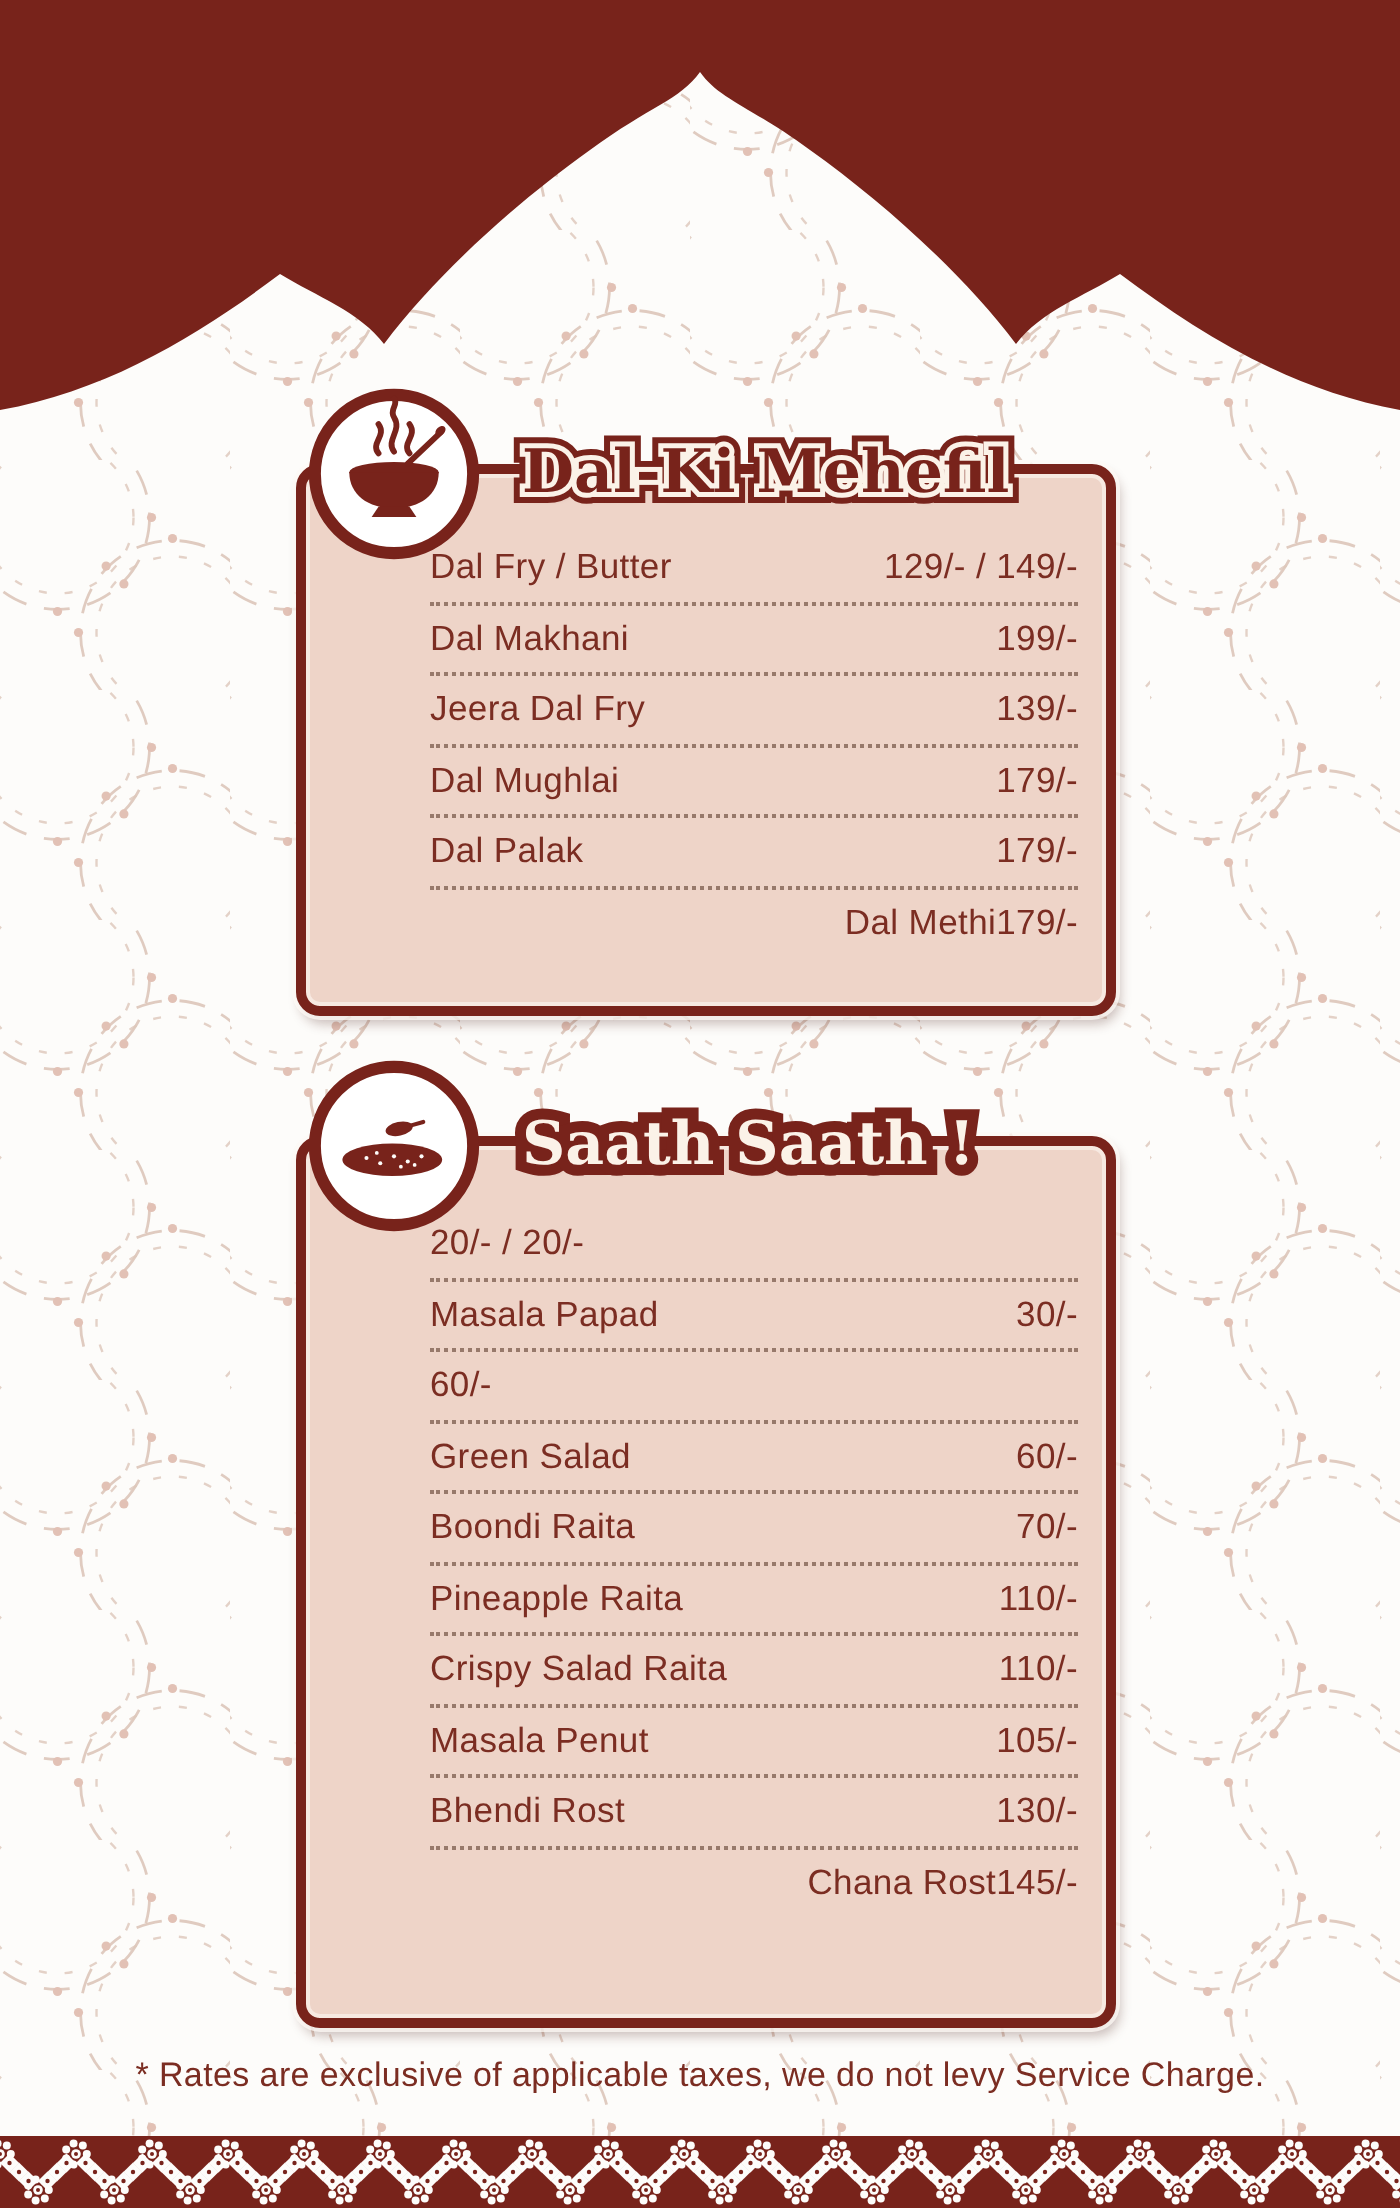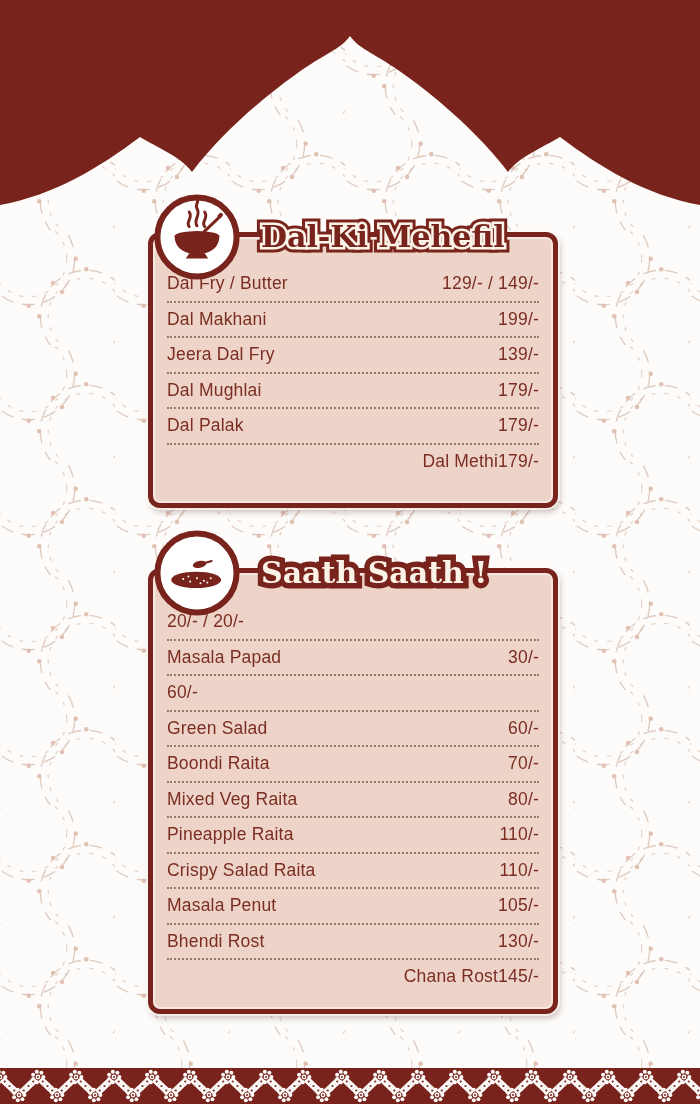--- a/index.html
+++ b/index.html
@@ -10,21 +10,21 @@
   .panel{
     position:absolute;left:148px;width:410px;box-sizing:border-box;
     background:#eed4c8;border:5px solid #78231b;border-radius:12px;
     box-shadow:0 0 0 2px rgba(253,250,246,.75), 2px 4px 6px rgba(70,25,18,.28),
                inset 0 0 0 2px rgba(255,250,245,.55);
     z-index:3;
   }
   .sec-0{top:232px;height:276px;}
   .sec-1{top:568px;height:446px;}
 
-  .rows{padding:30px 14px 0 14px;}
+  .rows{padding:30px 14px 0 14px;margin-left:48px;}
   .sec-1 .rows{padding-top:32px;}
   .row{
     display:flex;justify-content:space-between;align-items:center;
     height:33.5px;border-bottom:2px dotted #97796b;
     color:#7b2d22;font-size:17.5px;letter-spacing:.2px;
   }
   .row:last-child{border-bottom:none;justify-content:flex-end;}
   .item-price{white-space:nowrap;}
 
   
@@ -194,24 +194,20 @@
         <div class="row">
           <span class="item-name">Green Salad</span>
           <span class="item-price">60/-</span>
         </div>
 
         <div class="row">
           <span class="item-name">Boondi Raita</span>
           <span class="item-price">70/-</span>
         </div>
 
-        <div class="row">
-          <span class="item-name">Mixed Veg Raita</span>
-          <span class="item-price">80/-</span>
-        </div>
 
         <div class="row">
           <span class="item-name">Pineapple Raita</span>
           <span class="item-price">110/-</span>
         </div>
 
         <div class="row">
           <span class="item-name">Crispy Salad Raita</span>
           <span class="item-price">110/-</span>
         </div>
@@ -226,20 +222,21 @@
           <span class="item-price">130/-</span>
         </div>
 
         <div class="row">
           <span class="item-name">Chana Rost</span>
           <span class="item-price">145/-</span>
         </div>
       </div>
   </section>
 
+  <div class="note">* Rates are exclusive of applicable taxes, we do not levy Service Charge.</div>
 
   <svg class="band" width="700" height="36" aria-hidden="true">
     <defs>
       <g id="rose">
         <circle r="2.4" fill="#fdfcfa"></circle>
         <circle cx="5.4" cy="0" r="2" fill="#fdfcfa"></circle>
           <circle cx="3.4" cy="4.2" r="2" fill="#fdfcfa"></circle>
         <circle cx="-1.2" cy="5.3" r="2" fill="#fdfcfa"></circle>
           <circle cx="-4.9" cy="2.3" r="2" fill="#fdfcfa"></circle>
         <circle cx="-4.9" cy="-2.3" r="2" fill="#fdfcfa"></circle>

